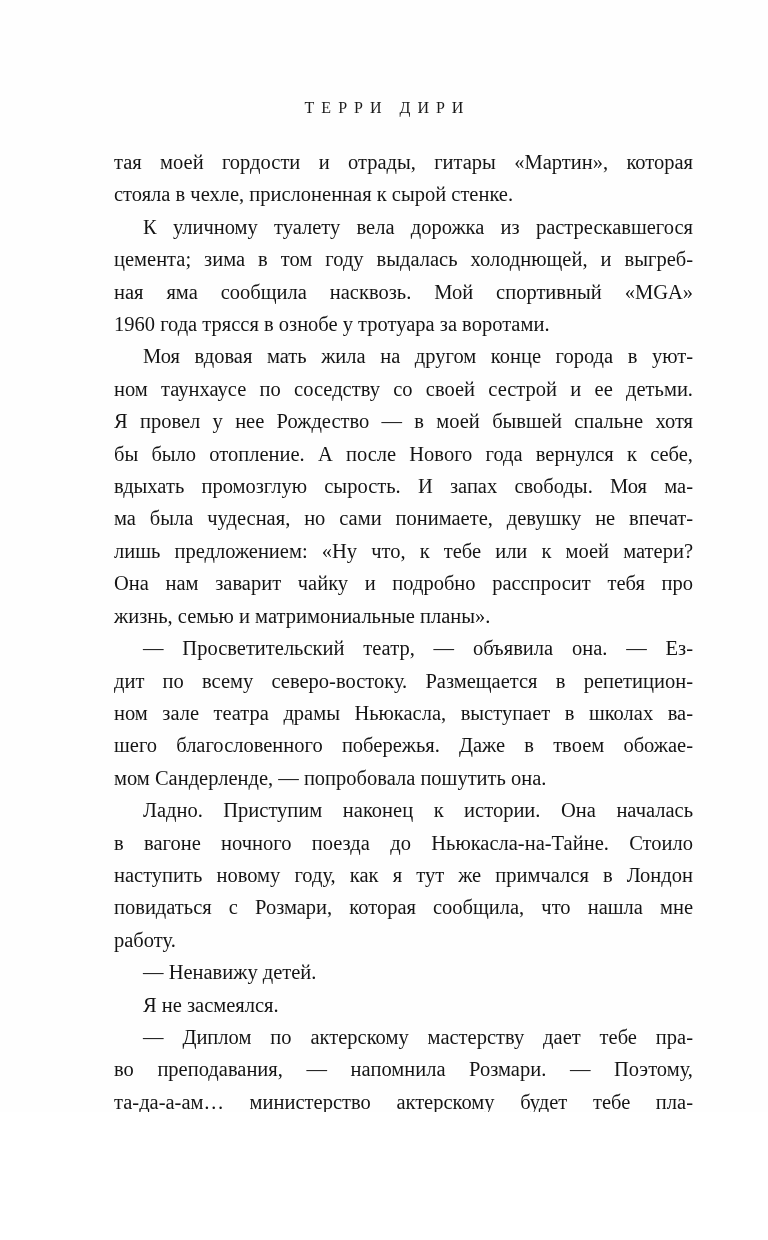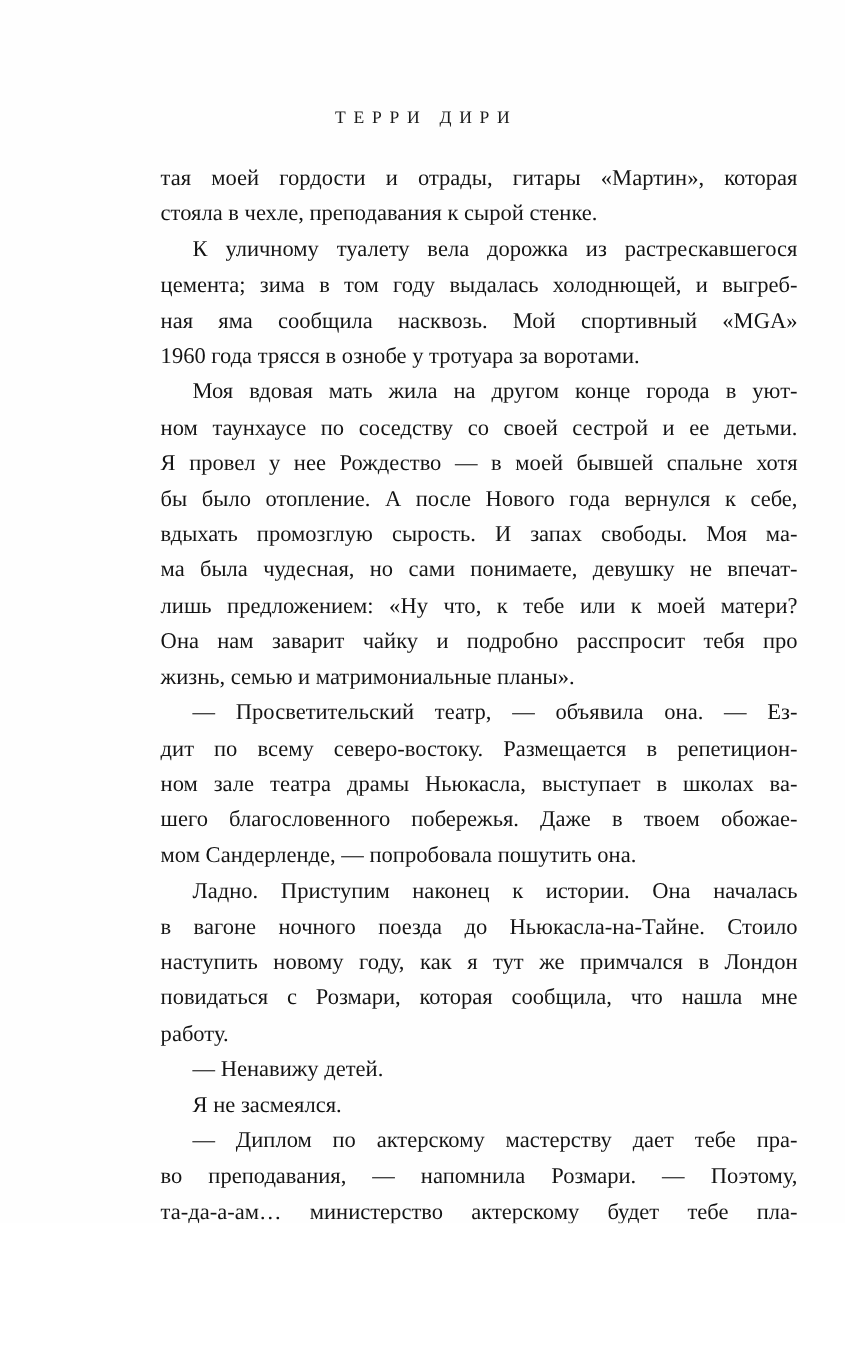--- a/index.html
+++ b/index.html
@@ -29,21 +29,20 @@
     color: #1a1a1a;
   }
 
   .body-text {
     position: absolute;
     top: 146px;
     left: 114px;
     width: 579px;
     font-size: 20.5px;
     line-height: 32.4px;
-    margin-left: 32px;
   }
 
   .paragraph { margin: 0; padding: 0; }
 
   .line {
     text-align: justify;
     text-align-last: justify;
   }
   .line-last { text-align-last: left; }
   .line-first-indent { text-indent: 29px; }
@@ -60,21 +59,21 @@
 </style>
 </head>
 <body>
 
 <div class="book-page">
   <div class="running-head">ТЕРРИ ДИРИ</div>
 
   <div class="body-text">
       <div class="paragraph">
         <div class="line">тая моей гордости и отрады, гитары «Мартин», которая</div>
-        <div class="line line-last">стояла в чехле, преподавания к сырой стенке.</div>
+        <div class="line line-last">стояла в чехле, прислоненная к сырой стенке.</div>
       </div>
       <div class="paragraph">
         <div class="line line-first-indent">К уличному туалету вела дорожка из растрескавшегося</div>
         <div class="line">цемента; зима в том году выдалась холоднющей, и выгреб-</div>
         <div class="line">ная яма сообщила насквозь. Мой спортивный «MGA»</div>
         <div class="line line-last">1960 года трясся в ознобе у тротуара за воротами.</div>
       </div>
       <div class="paragraph">
         <div class="line line-first-indent">Моя вдовая мать жила на другом конце города в уют-</div>
         <div class="line">ном таунхаусе по соседству со своей сестрой и ее детьми.</div>

